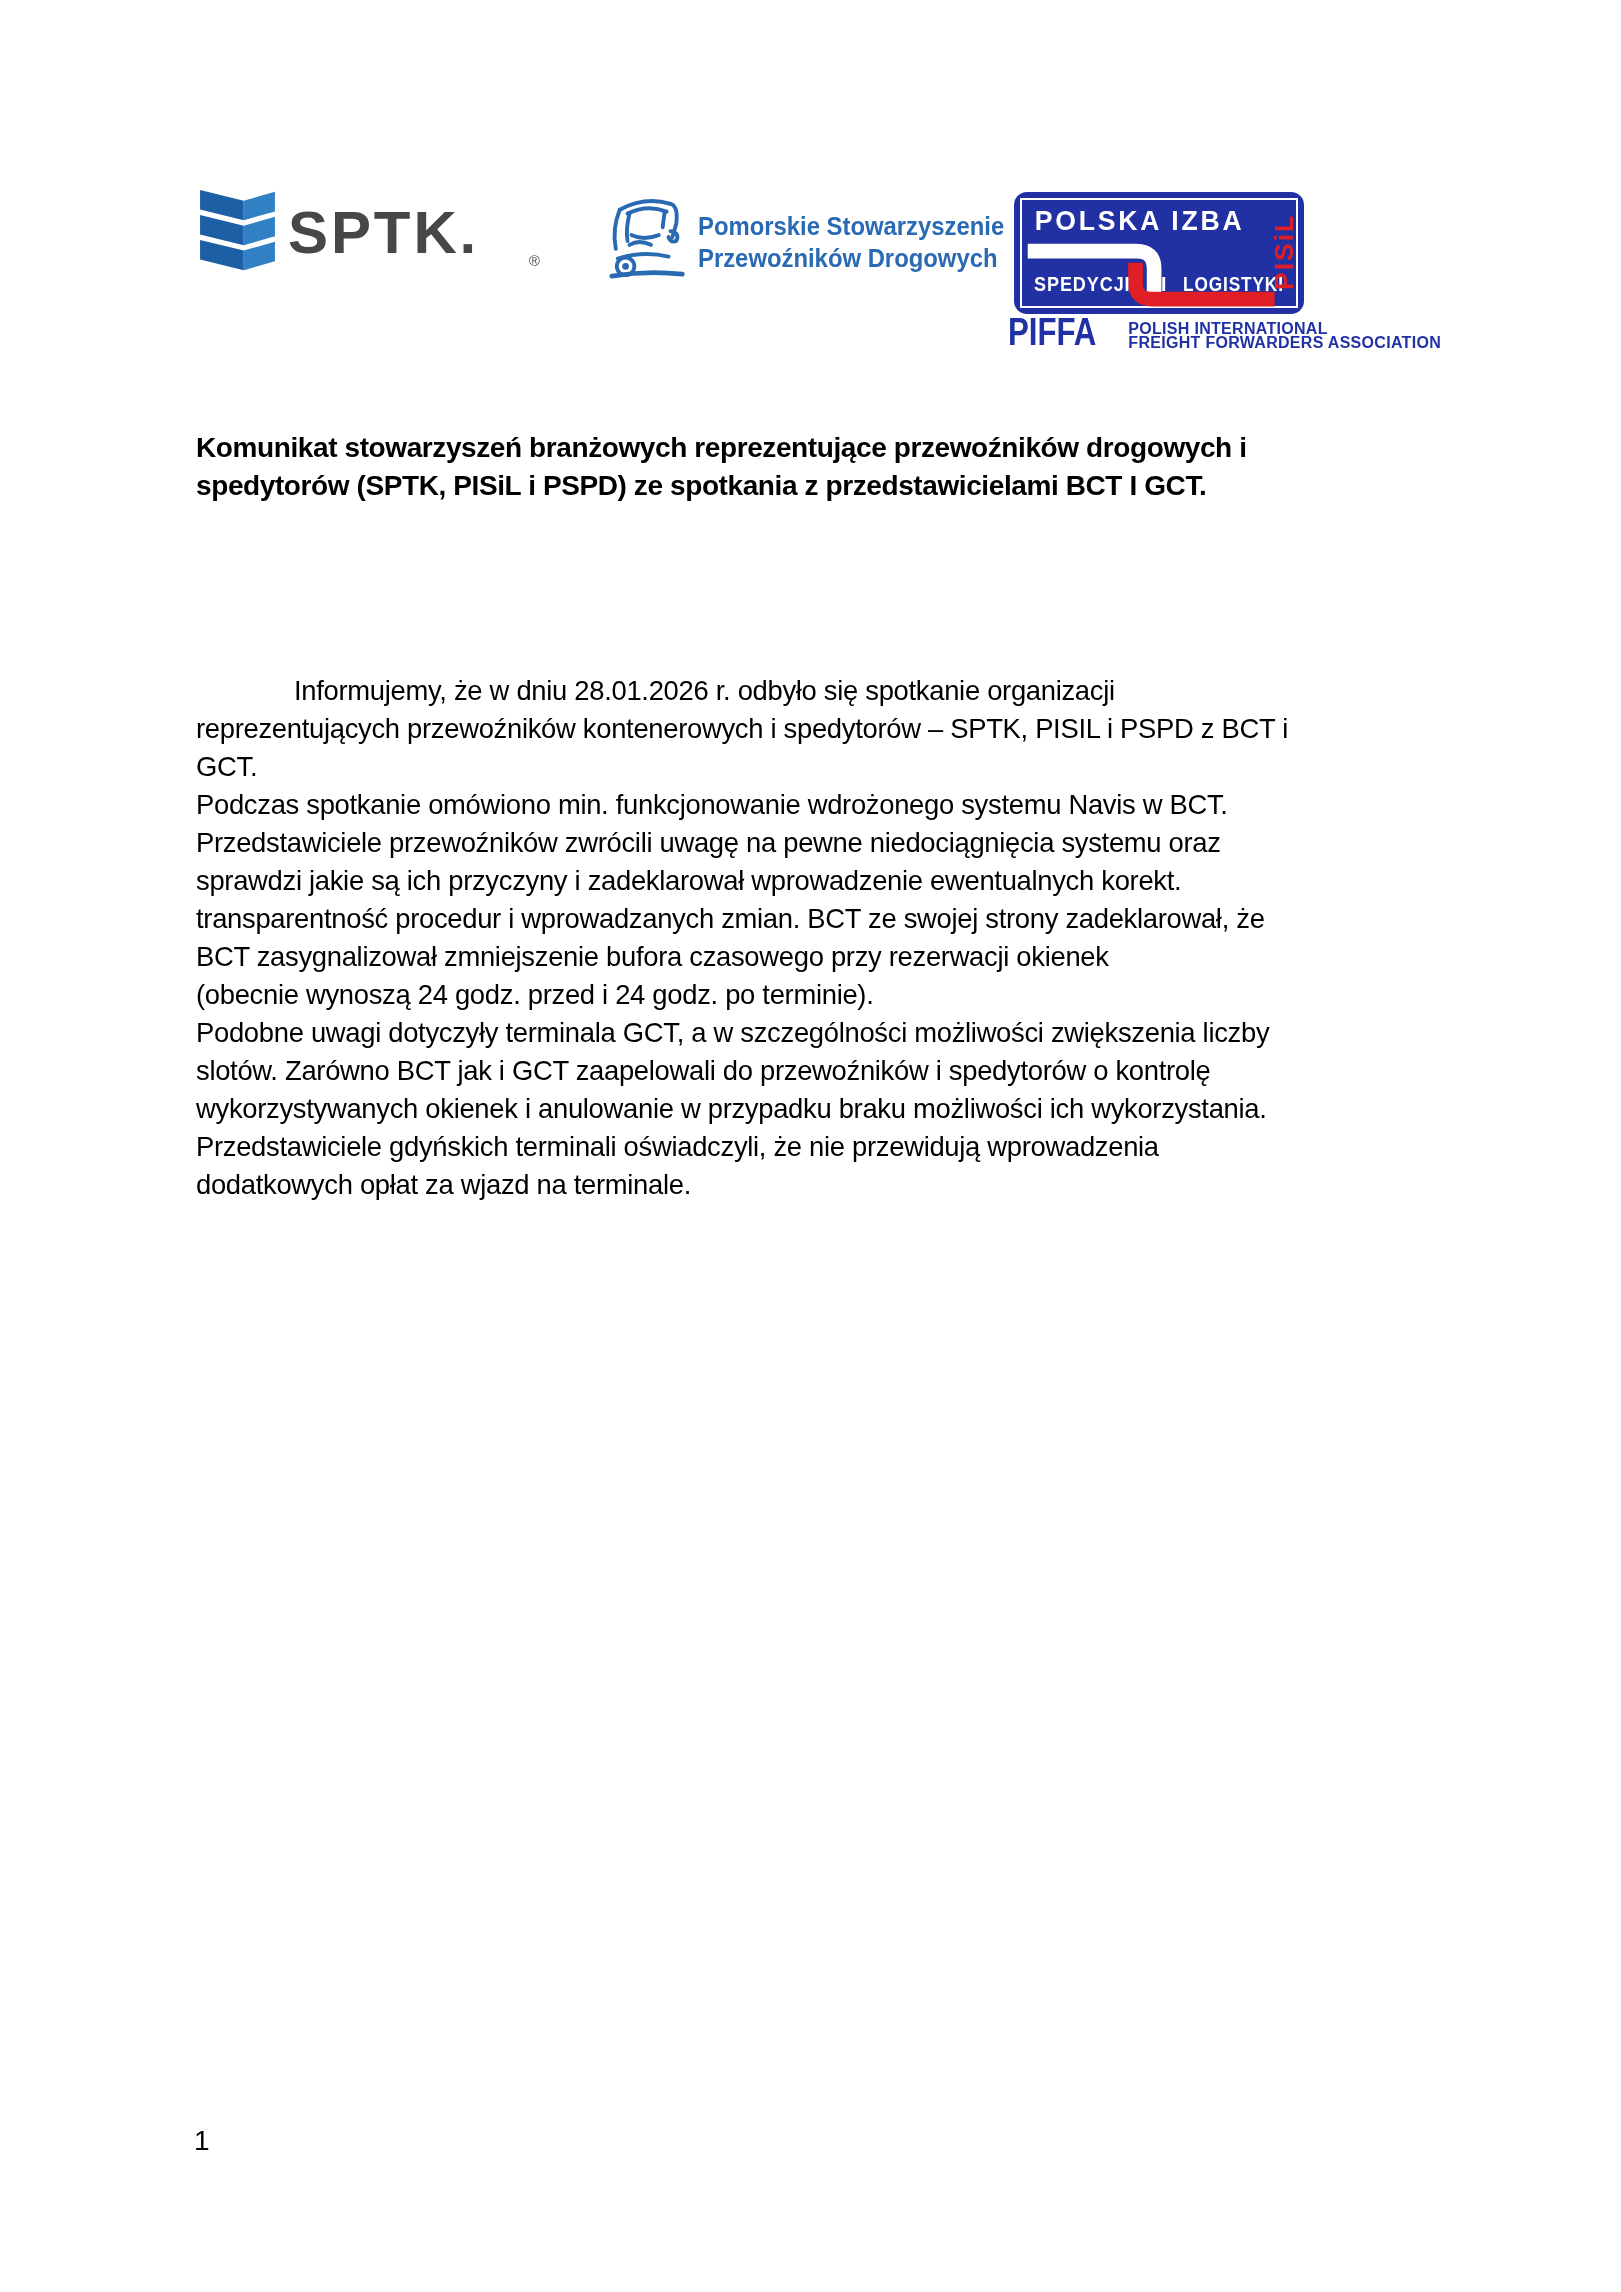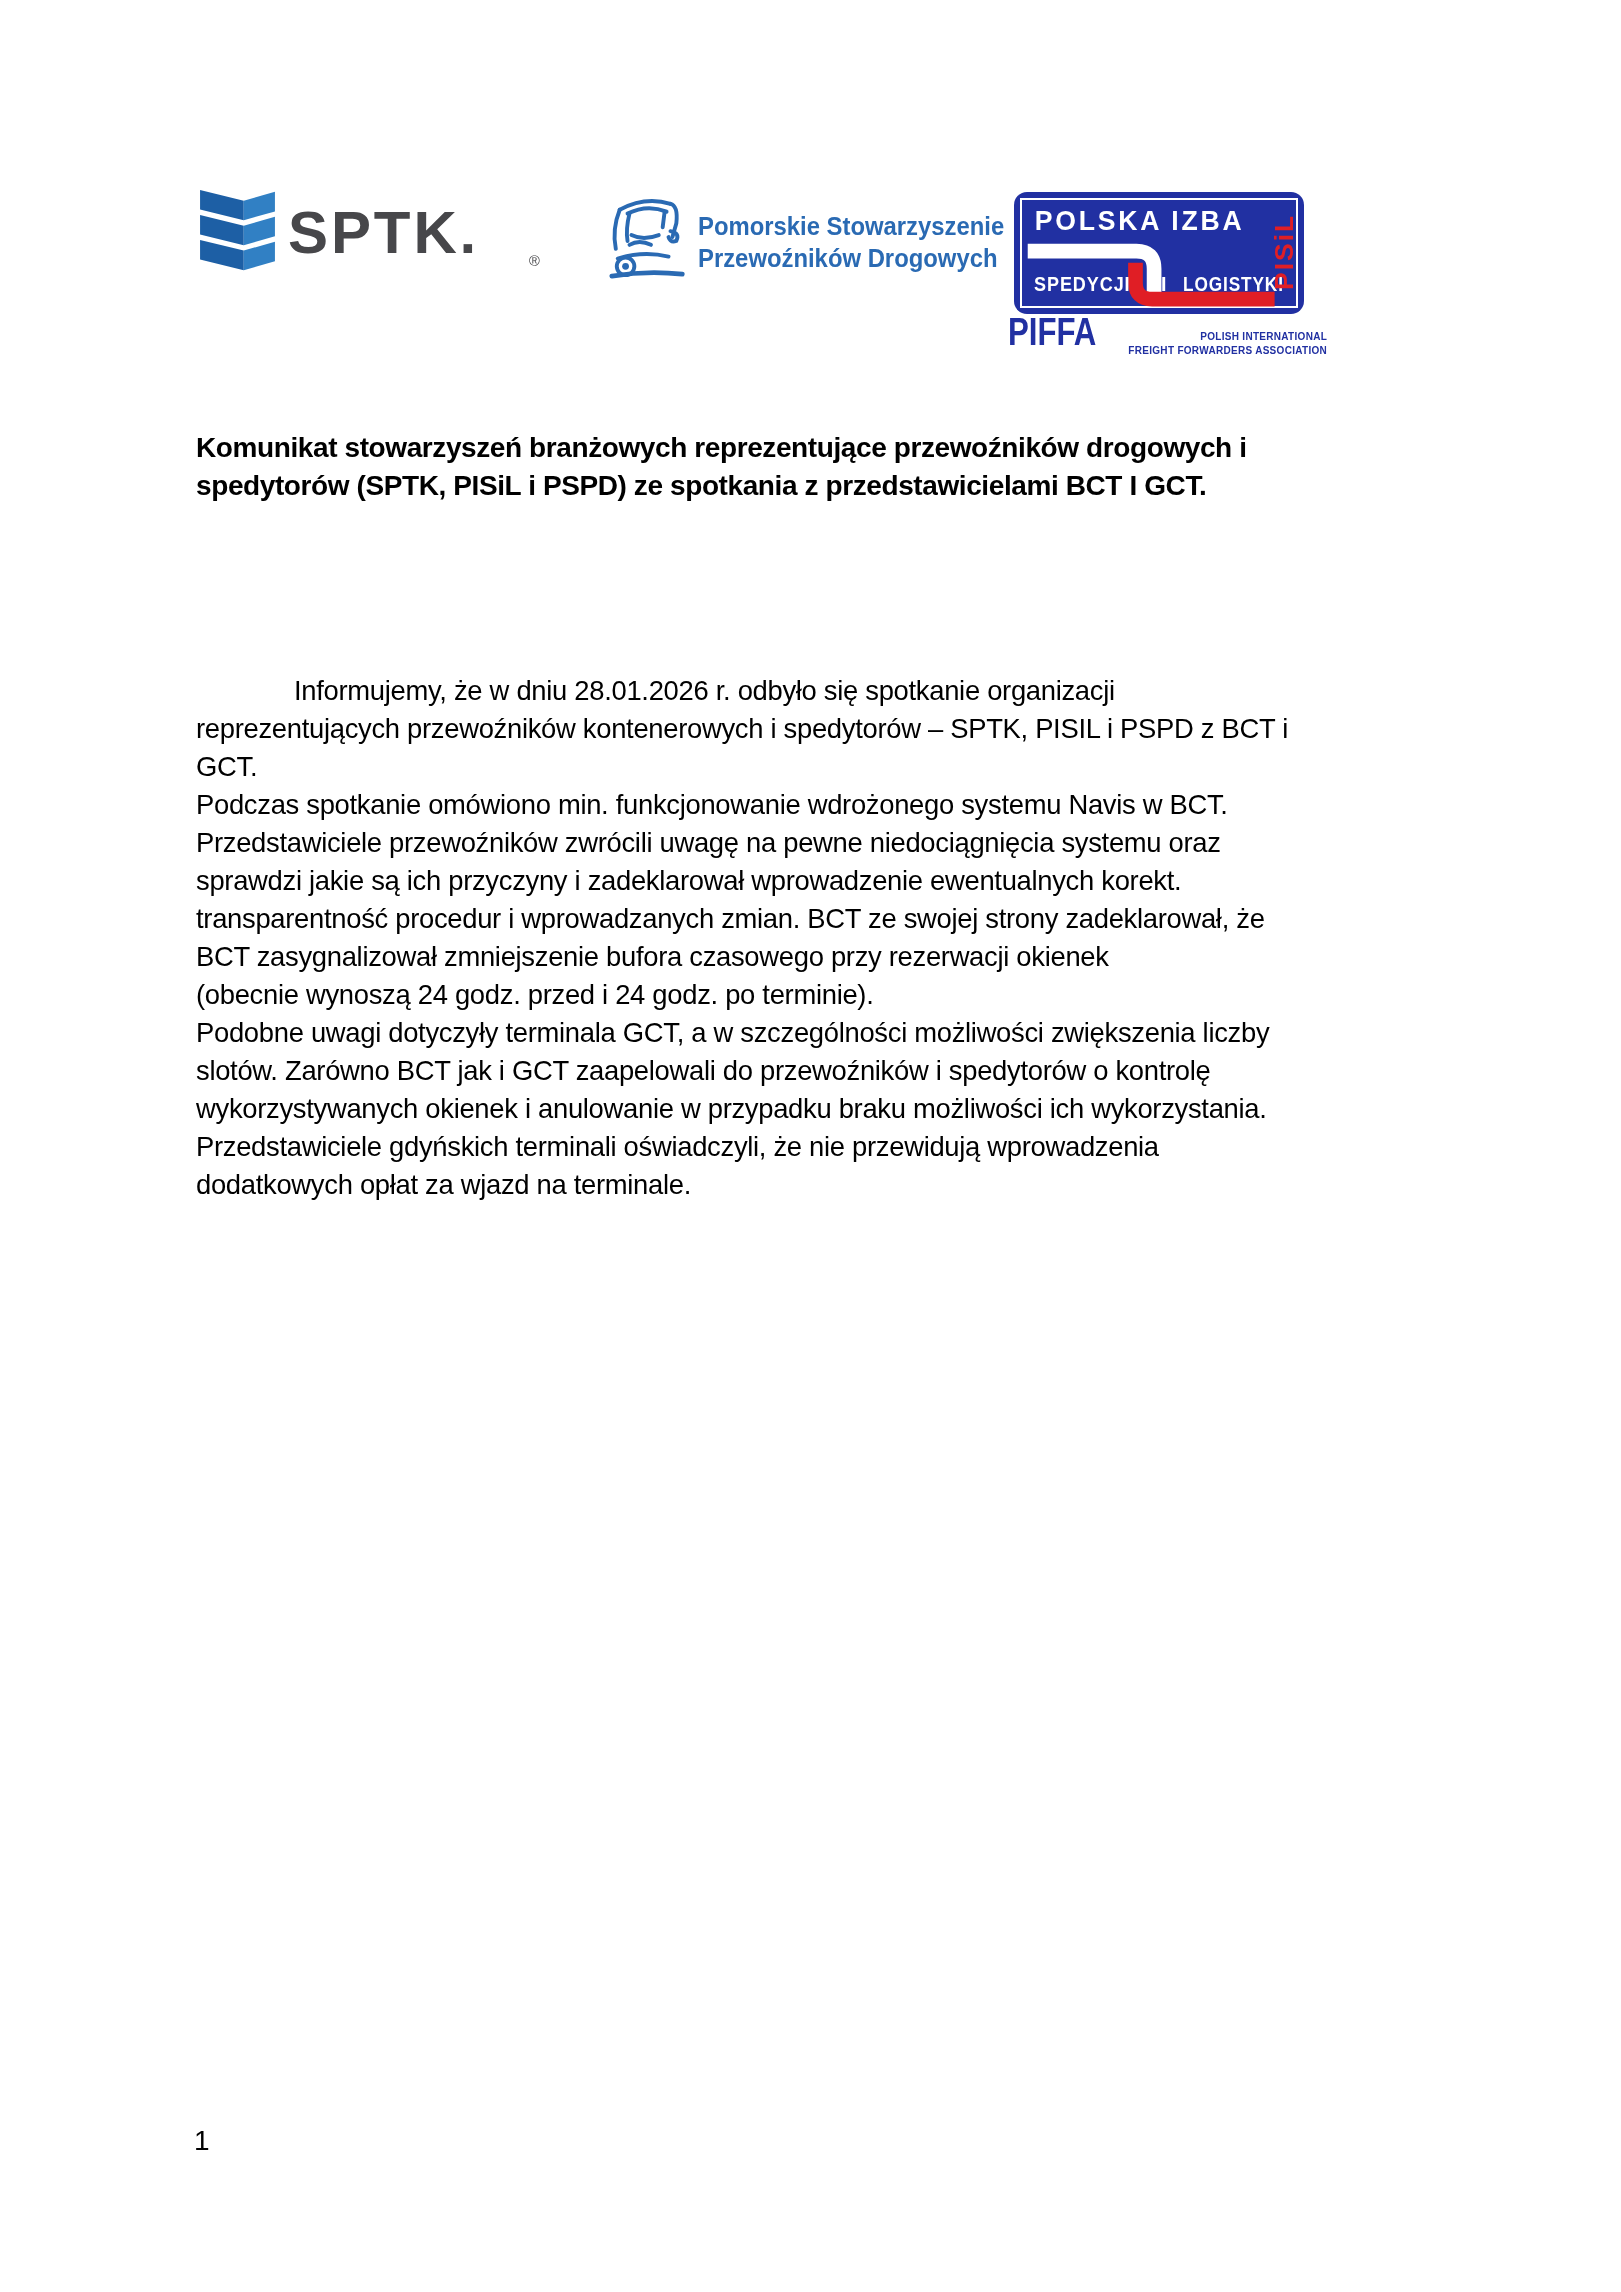--- a/index.html
+++ b/index.html
@@ -31,26 +31,26 @@
   }
   .pisil-pipes{position:absolute;left:0;top:0;}
   .pisil-spedycji{position:absolute;left:19.6px;top:81px;color:#fff;font-weight:bold;font-size:19.6px;letter-spacing:1px;transform:scaleX(0.92);transform-origin:left top;}
   .pisil-i{position:absolute;left:147px;top:81px;color:#fff;font-weight:bold;font-size:19.6px;}
   .pisil-logistyki{position:absolute;left:169px;top:81px;color:#fff;font-weight:bold;font-size:19.6px;letter-spacing:1px;transform:scaleX(0.88);transform-origin:left top;}
   .pisil-vertical{
     position:absolute;right:3.9px;top:7.8px;height:104px;display:flex;align-items:center;justify-content:center;
     writing-mode:vertical-rl;transform:rotate(180deg);
     color:var(--pisil-red,#e01e25);font-weight:bold;font-size:26.5px;letter-spacing:2px;
   }
-  .piffa-row{left:1008px;top:312px;display:flex;align-items:flex-start;text-align:right;}
+  .piffa-row{left:1008px;top:312px;display:flex;align-items:flex-start;}
   .piffa-word{
     color:var(--pisil-blue,#2130a2);font-weight:bold;font-size:39px;line-height:39px;
     transform:scaleX(0.8);transform-origin:left top;letter-spacing:0px;
   }
-  .piffa-sub{margin-left:9.8px;margin-top:18px;color:var(--pisil-blue,#2130a2);font-weight:bold;font-size:10px;line-height:13.7px;letter-spacing:0.3px;white-space:nowrap;}
+  .piffa-sub{margin-left:9.8px;margin-top:10px;color:var(--pisil-blue,#2130a2);font-weight:bold;font-size:16px;line-height:13.7px;letter-spacing:0.3px;white-space:nowrap;}
 
   
   .doc-heading{
     left:196px;top:429px;color:#000;font-weight:bold;font-size:28px;line-height:38px;
     letter-spacing:-0.4px;
   }
   .doc-heading div{white-space:nowrap;}
 
   
   .body-text{

